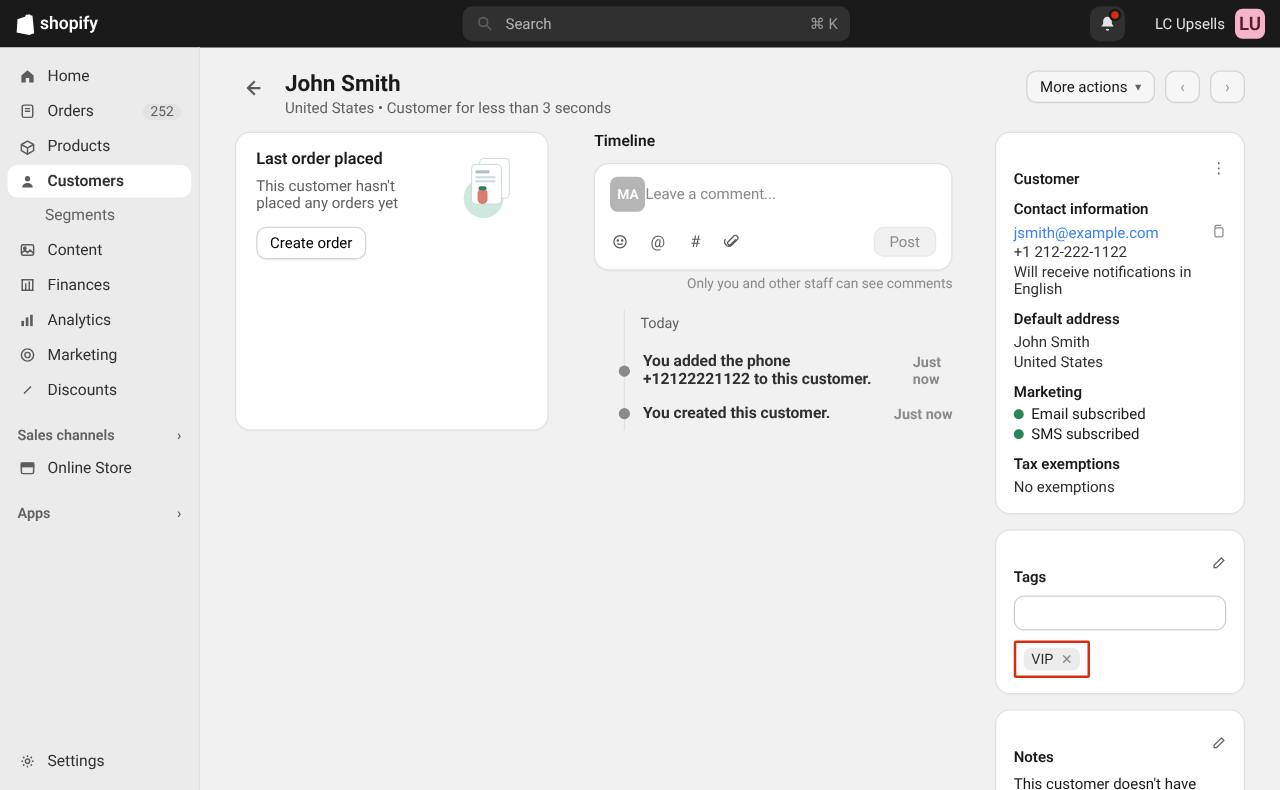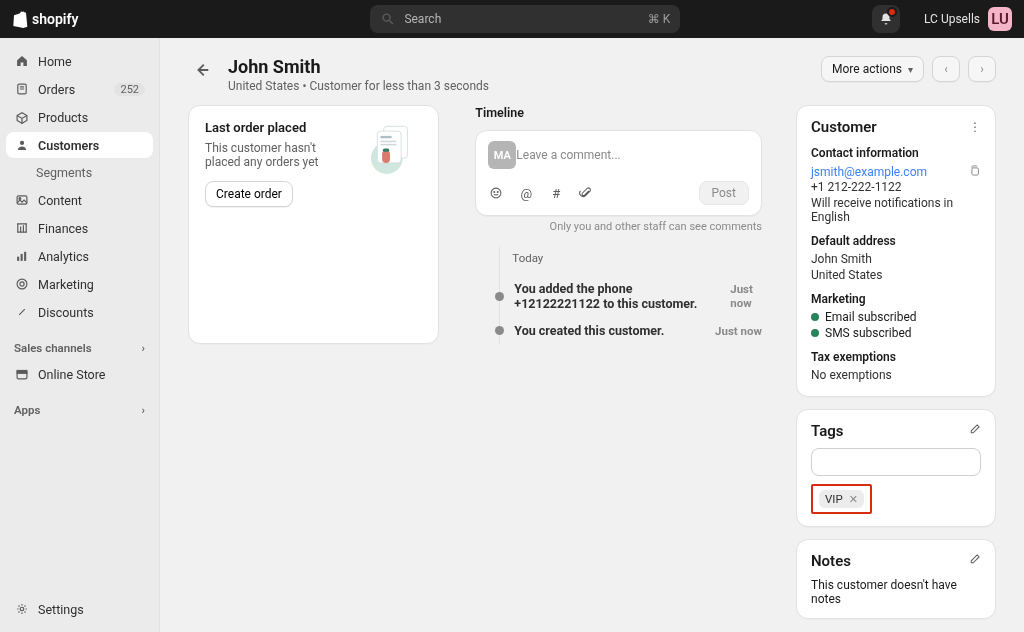--- a/index.html
+++ b/index.html
@@ -55,21 +55,21 @@
 .post-btn { background:#f1f1f1; border:1px solid #e7e7e7; border-radius:8px; padding:4px 12px; font-size:12px; color:#8a8a8a; }
 .tl-note { text-align:right; color:#8a8a8a; font-size:11px; margin-top:4px; }
 .tl-list { margin-top:14px; border-left:1px solid #e1e1e1; margin-left:24px; padding-left:0; }
 .tl-date { font-size:11.5px; color:#616161; padding:4px 0 10px 12px; }
 .tl-item { display:flex; align-items:center; gap:10px; padding:6px 0; margin-left:-5px;font-weight:bold; }
 .tl-dot { width:9px; height:9px; border-radius:50%; background:#8a8a8a; flex-shrink:0; }
 .tl-item .txt { font-size:12.5px; color:#303030; }
 .tl-item .when { margin-left:auto; color:#8a8a8a; font-size:11.5px; }
 .side-card { background:#fff; border:1px solid #e1e1e1; border-radius:12px; padding:12px 14px; font-size:12px; box-shadow:0 1px 0 rgba(0,0,0,0.02); }
 .side-card .row-h { display:flex; align-items:center; margin-bottom:8px; }
-.side-card .row-h h3 { font-size:15px; font-weight:600; }
+.side-card .row-h h3 { font-size:12px; font-weight:600;margin-top:18px; }
 .side-card .row-h .act { margin-left:auto; color:#616161; cursor:pointer; }
 .side-sub { font-weight:600; margin-top:10px; margin-bottom:4px; font-size:12px; }
 .link { color:#3b82f6; cursor:pointer; }
 .line { color:#303030; margin-bottom:2px; }
 .status-line { display:flex; align-items:center; gap:6px; margin-bottom:2px; }
 .status-dot { width:8px; height:8px; border-radius:50%; background:#29845a; }
 .tag-input { width:100%; border:1px solid #cfcfcf; border-radius:8px; height:28px; margin-bottom:8px; }
 .tag-row { display:inline-flex; border:2px solid #d72c0d; padding:4px 6px; border-radius:2px; }
 .tag-chip { display:inline-flex; align-items:center; gap:6px; background:#ececec; border-radius:6px; padding:2px 6px; font-size:11.5px; color:#303030; }
 .tag-chip .x { color:#8a8a8a; cursor:pointer; font-size:11px; }

